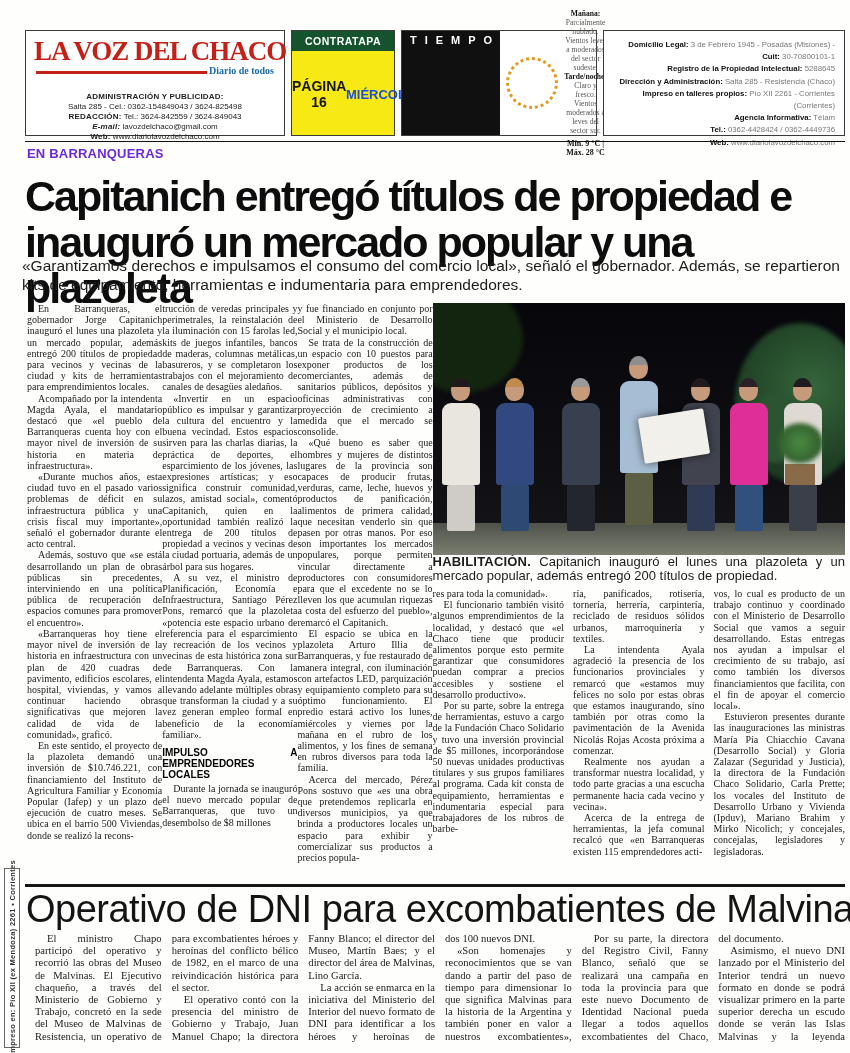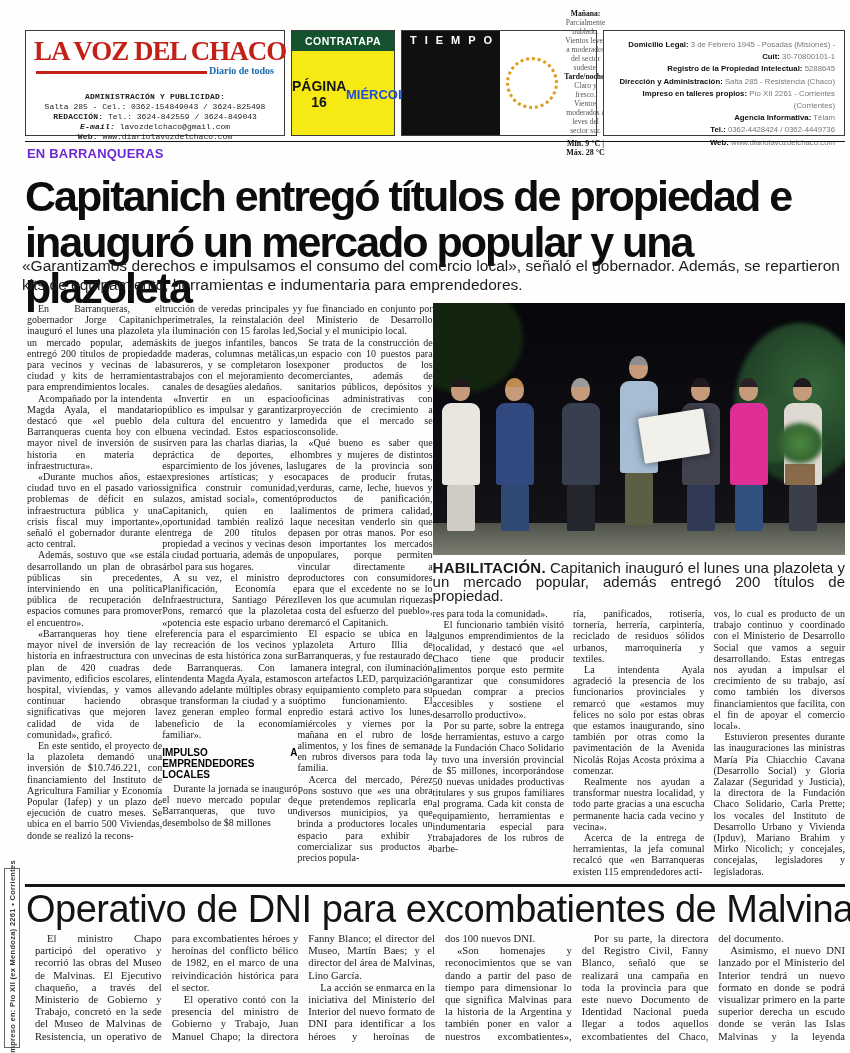--- a/index.html
+++ b/index.html
@@ -8,21 +8,21 @@
 
   
   .header { position:absolute; left:25px; top:30px; width:820px; height:106px; display:flex; gap:6px; }
   .hbox { border:1px solid #3a3a3a; background:#fff; }
 
   .masthead { width:260px; padding:7px 8px 4px; text-align:center; }
   .logo { font-family:"Liberation Serif", serif; font-weight:bold; color:#c32017; font-size:27px; letter-spacing:-1px; line-height:1; white-space:nowrap; }
   .tagline-row { display:flex; align-items:flex-end; margin:1px 2px 16px; }
   .tagline-row .rule { flex:1; height:3px; background:#c32017; margin-bottom:2px; }
   .tagline { color:#1a6aad; font-family:"Liberation Serif", serif; font-weight:bold; font-size:10px; line-height:1; padding-left:2px; }
-  .masthead-contact { font-family:Liberation Mono, monospace; font-size:8px; line-height:10px; color:#222; }
+  .masthead-contact { font-family:Liberation Sans, sans-serif; font-size:8px; line-height:10px; color:#222; }
   .masthead-contact b { letter-spacing:0.2px; }
   .masthead-contact div:nth-child(4) b { font-style:italic; }
 
   .edition { width:104px; display:flex; flex-direction:column; text-align:center; }
   .edition-bar { background:#14532d; color:#fff; font-weight:bold; font-size:10.5px; letter-spacing:0.5px; padding:4px 0; }
   .edition-yellow { background:#f7e913; flex:1; display:flex; flex-direction:row; align-items:center; padding:3px 0 2px; }
   .ed-page { font-size:14px; font-weight:bold; color:#151515; }
   .ed-weekday { font-size:13px; font-weight:bold; color:#1d4ed8; margin-top:1px; }
   .ed-sep { width:68px; height:1px; background:#d3261b; margin:2px 0; }
   .ed-day { font-size:35px; font-weight:bold; color:#d3261b; line-height:1; }
@@ -58,21 +58,21 @@
   
   .photo { position:relative; width:100%; height:252px; background:linear-gradient(#07070b, #101014 70%, #16161a); overflow:hidden; }
   .foliage { position:absolute; border-radius:50%; filter:blur(2px); }
   .floor { position:absolute; left:0; bottom:0; width:100%; height:32px; background:linear-gradient(#4e524a, #7b7f71); }
   .person { position:absolute; bottom:24px; width:44px; text-align:center; }
   .person .head { width:19px; height:23px; margin:0 auto; border-radius:50% 50% 46% 46%; background:linear-gradient(var(--hair) 40%, #c69b7c 40%); }
   .person .torso { width:38px; height:82px; margin:2px auto 0; border-radius:9px 9px 3px 3px; background:var(--shirt); }
   .person .legs { width:28px; height:46px; margin:0 auto; border-radius:2px; background:var(--pants); }
   .certificate { position:absolute; left:208px; bottom:96px; width:66px; height:46px; background:#f2f0ea; transform:rotate(-9deg); border-radius:2px; box-shadow:0 0 8px rgba(0,0,0,0.6); }
   .gift-box { position:absolute; left:352px; bottom:70px; width:30px; height:26px; background:#8a6b49; border-top:5px solid #c9cfc2; }
-  .caption { margin-top:6px; font-size:15px; line-height:14px; text-align:justify; color:#1c1c1c; }
+  .caption { font-size:13px; line-height:14px; text-align:justify; color:#1c1c1c; }
   .caption b { letter-spacing:0.2px; }
 
   
   .section-divider { position:absolute; left:25px; top:884px; width:820px; height:3px; background:#151515; }
   .dni-headline { position:absolute; left:26px; top:889px; width:820px; font-size:38px; font-weight:400; letter-spacing:-0.5px; line-height:40px; color:#141414; white-space:nowrap; }
   .dni-cols { position:absolute; left:35px; top:933px; width:810px; height:112px; display:flex; gap:10px; }
   .dni-cols .col { font-size:10.6px; line-height:12.2px; }
   .dni-cols .col p { text-indent:12px; }
   .dni-cols .col p.cont { text-indent:0; }
 

